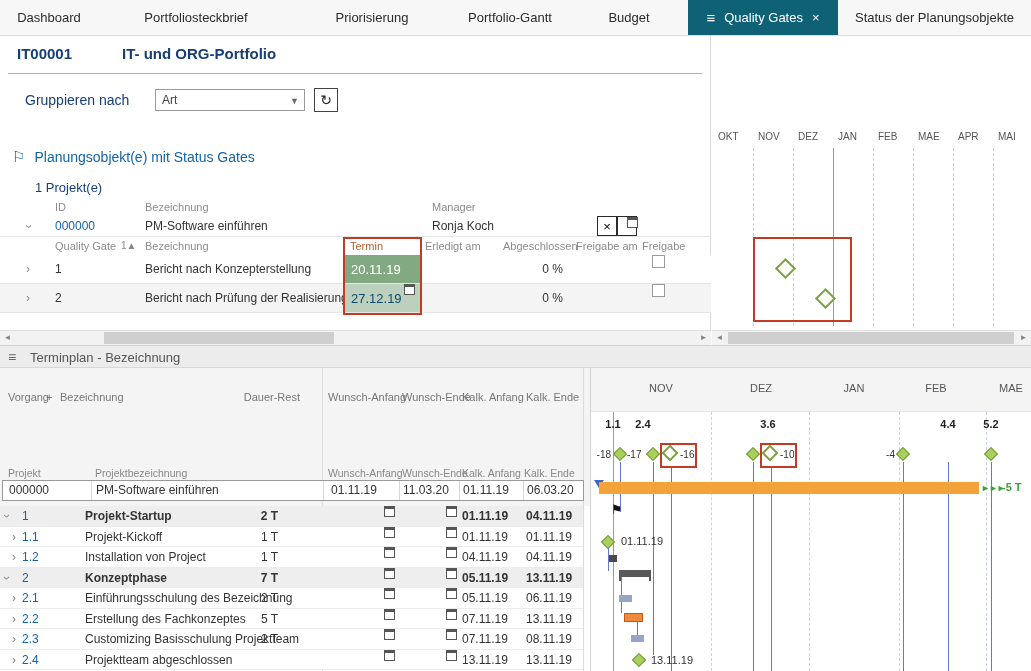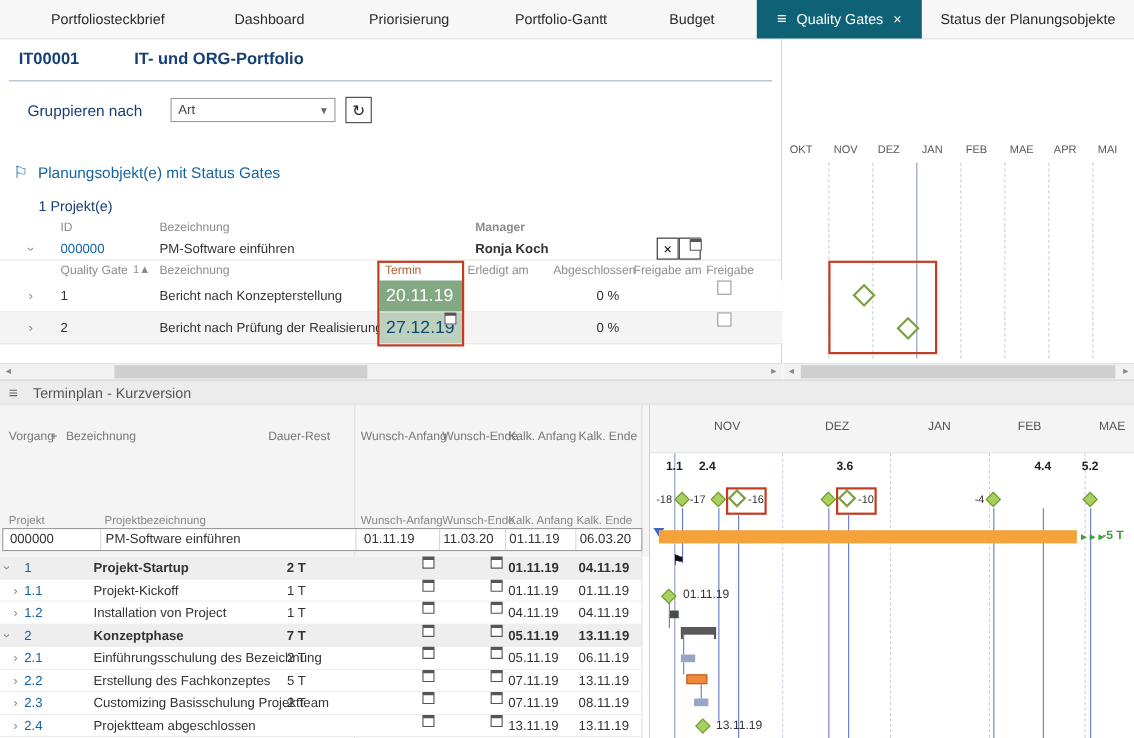--- a/index.html
+++ b/index.html
@@ -39,34 +39,34 @@
 .qh2{height:18px;color:#8c8c8c;font-size:11px;}
 .qh2 span{line-height:18px;}
 .qgate{height:29px;border-bottom:1px solid #e6e6e6;background:#fff;}
 .qgate span{line-height:29px;}
 .qgate.alt{background:#f4f4f4;}
 .c-exp{left:26px;color:#888;font-size:12px;}
 .c-exp i{display:inline-block;font-style:normal;}
 .c-exp.open i{transform:rotate(90deg);}
 .c-id{left:55px;}
 .c-bez{left:145px;}
-.c-mgr{left:432px;font-weight:bold;}
+.c-mgr{left:432px;}
 .c-sort{left:121px;font-size:10px;color:#888;}
 .c-termin-h{left:350px;color:#b06030;}
 .c-erl{left:425px;}
 .c-abg-h{left:503px;}
 .c-abg{left:500px;width:63px;text-align:right;}
 .c-fam{left:576px;}
 .c-frei{left:642px;}
 .link{color:#1464a5;}
 .row-btn{position:absolute;top:0;width:20px;height:20px;border:1px solid #2b2b2b;background:#fff;text-align:center;line-height:17px;font-size:13px;cursor:pointer;padding:0;}
 .row-btn.x{left:597px;}
 .row-btn.calb{left:617px;}
 .cal{display:inline-block;width:11px;height:11px;border:1px solid #555;border-top-width:3px;background:#fff;}
-.termin-cell{position:absolute;left:345px;top:0;width:75px;height:100%;display:flex;align-items:center;padding-left:6px;font-size:16px;cursor:pointer;}
+.termin-cell{position:absolute;left:345px;top:0;width:75px;height:100%;display:flex;align-items:center;padding-left:6px;font-size:13px;cursor:pointer;}
 .termin-cell.due{background:#83a983;color:#fff;}
 .termin-cell.edit{background:#bdd0bd;color:#0c4a6e;}
 .termin-cell .cal{position:absolute;right:5px;}
 .checkbox{position:absolute;left:652px;top:8px;width:13px;height:13px;border:1px solid #9a9a9a;background:#fff;cursor:pointer;}
 .hl-termin{position:absolute;left:343px;top:201px;width:79px;height:78px;border:2px solid #c23b22;pointer-events:none;}
 
 
 .mt-month{position:absolute;top:95px;width:30px;text-align:left;font-size:10px;color:#555;}
 .mt-grid{position:absolute;top:112px;height:178px;width:0;border-left:1px dashed #c9d1e3;}
 .mt-grid.solid{border-left:1px solid #8b9cc8;}
@@ -132,25 +132,25 @@
 .g-task.orange{background:#ef8a3d;border:1px solid #bf5a1f;height:9px;}
 .g-conn{position:absolute;width:1px;background:#6577cc;}
 .g-mini{position:absolute;width:8px;height:7px;background:#4a4a4a;}
 </style>
 </head>
 <body>
 
 <div class="app">
 
   <nav class="tabbar">
+    <div class="tab" style="width:98px">
+        <span>Dashboard</span>
+      </div>
     <div class="tab" style="width:196px">
         <span>Portfoliosteckbrief</span>
-      </div>
-    <div class="tab" style="width:98px">
-        <span>Dashboard</span>
       </div>
     <div class="tab" style="width:156px">
         <span>Priorisierung</span>
       </div>
     <div class="tab" style="width:120px">
         <span>Portfolio-Gantt</span>
       </div>
     <div class="tab" style="width:118px">
         <span>Budget</span>
       </div>
@@ -262,21 +262,21 @@
 
     <div class="hscroll" style="left:0;width:319px;">
       <span class="sb-arrow" style="left:0">◄</span>
       <div class="sb-thumb" style="left:16px;width:286px;"></div>
       <span class="sb-arrow" style="left:304px">►</span>
     </div>
   </div>
 
   <div class="tp-bar">
     <span class="mi">≡</span>
-    <span class="ttl">Terminplan - Kurzversion</span>
+    <span class="ttl">Terminplan - Bezeichnung</span>
   </div>
 
   <div class="lower-left">
     <div class="ll-head">
       <span class="h1" style="left:8px">Vorgang</span>
       <span class="h1" style="left:46px">+</span>
       <span class="h1" style="left:60px">Bezeichnung</span>
       <span class="h1" style="left:240px;width:60px;text-align:right">Dauer-Rest</span>
       <span class="h1" style="left:328px">Wunsch-Anfang</span>
       <span class="h1" style="left:402px">Wunsch-Ende</span>

